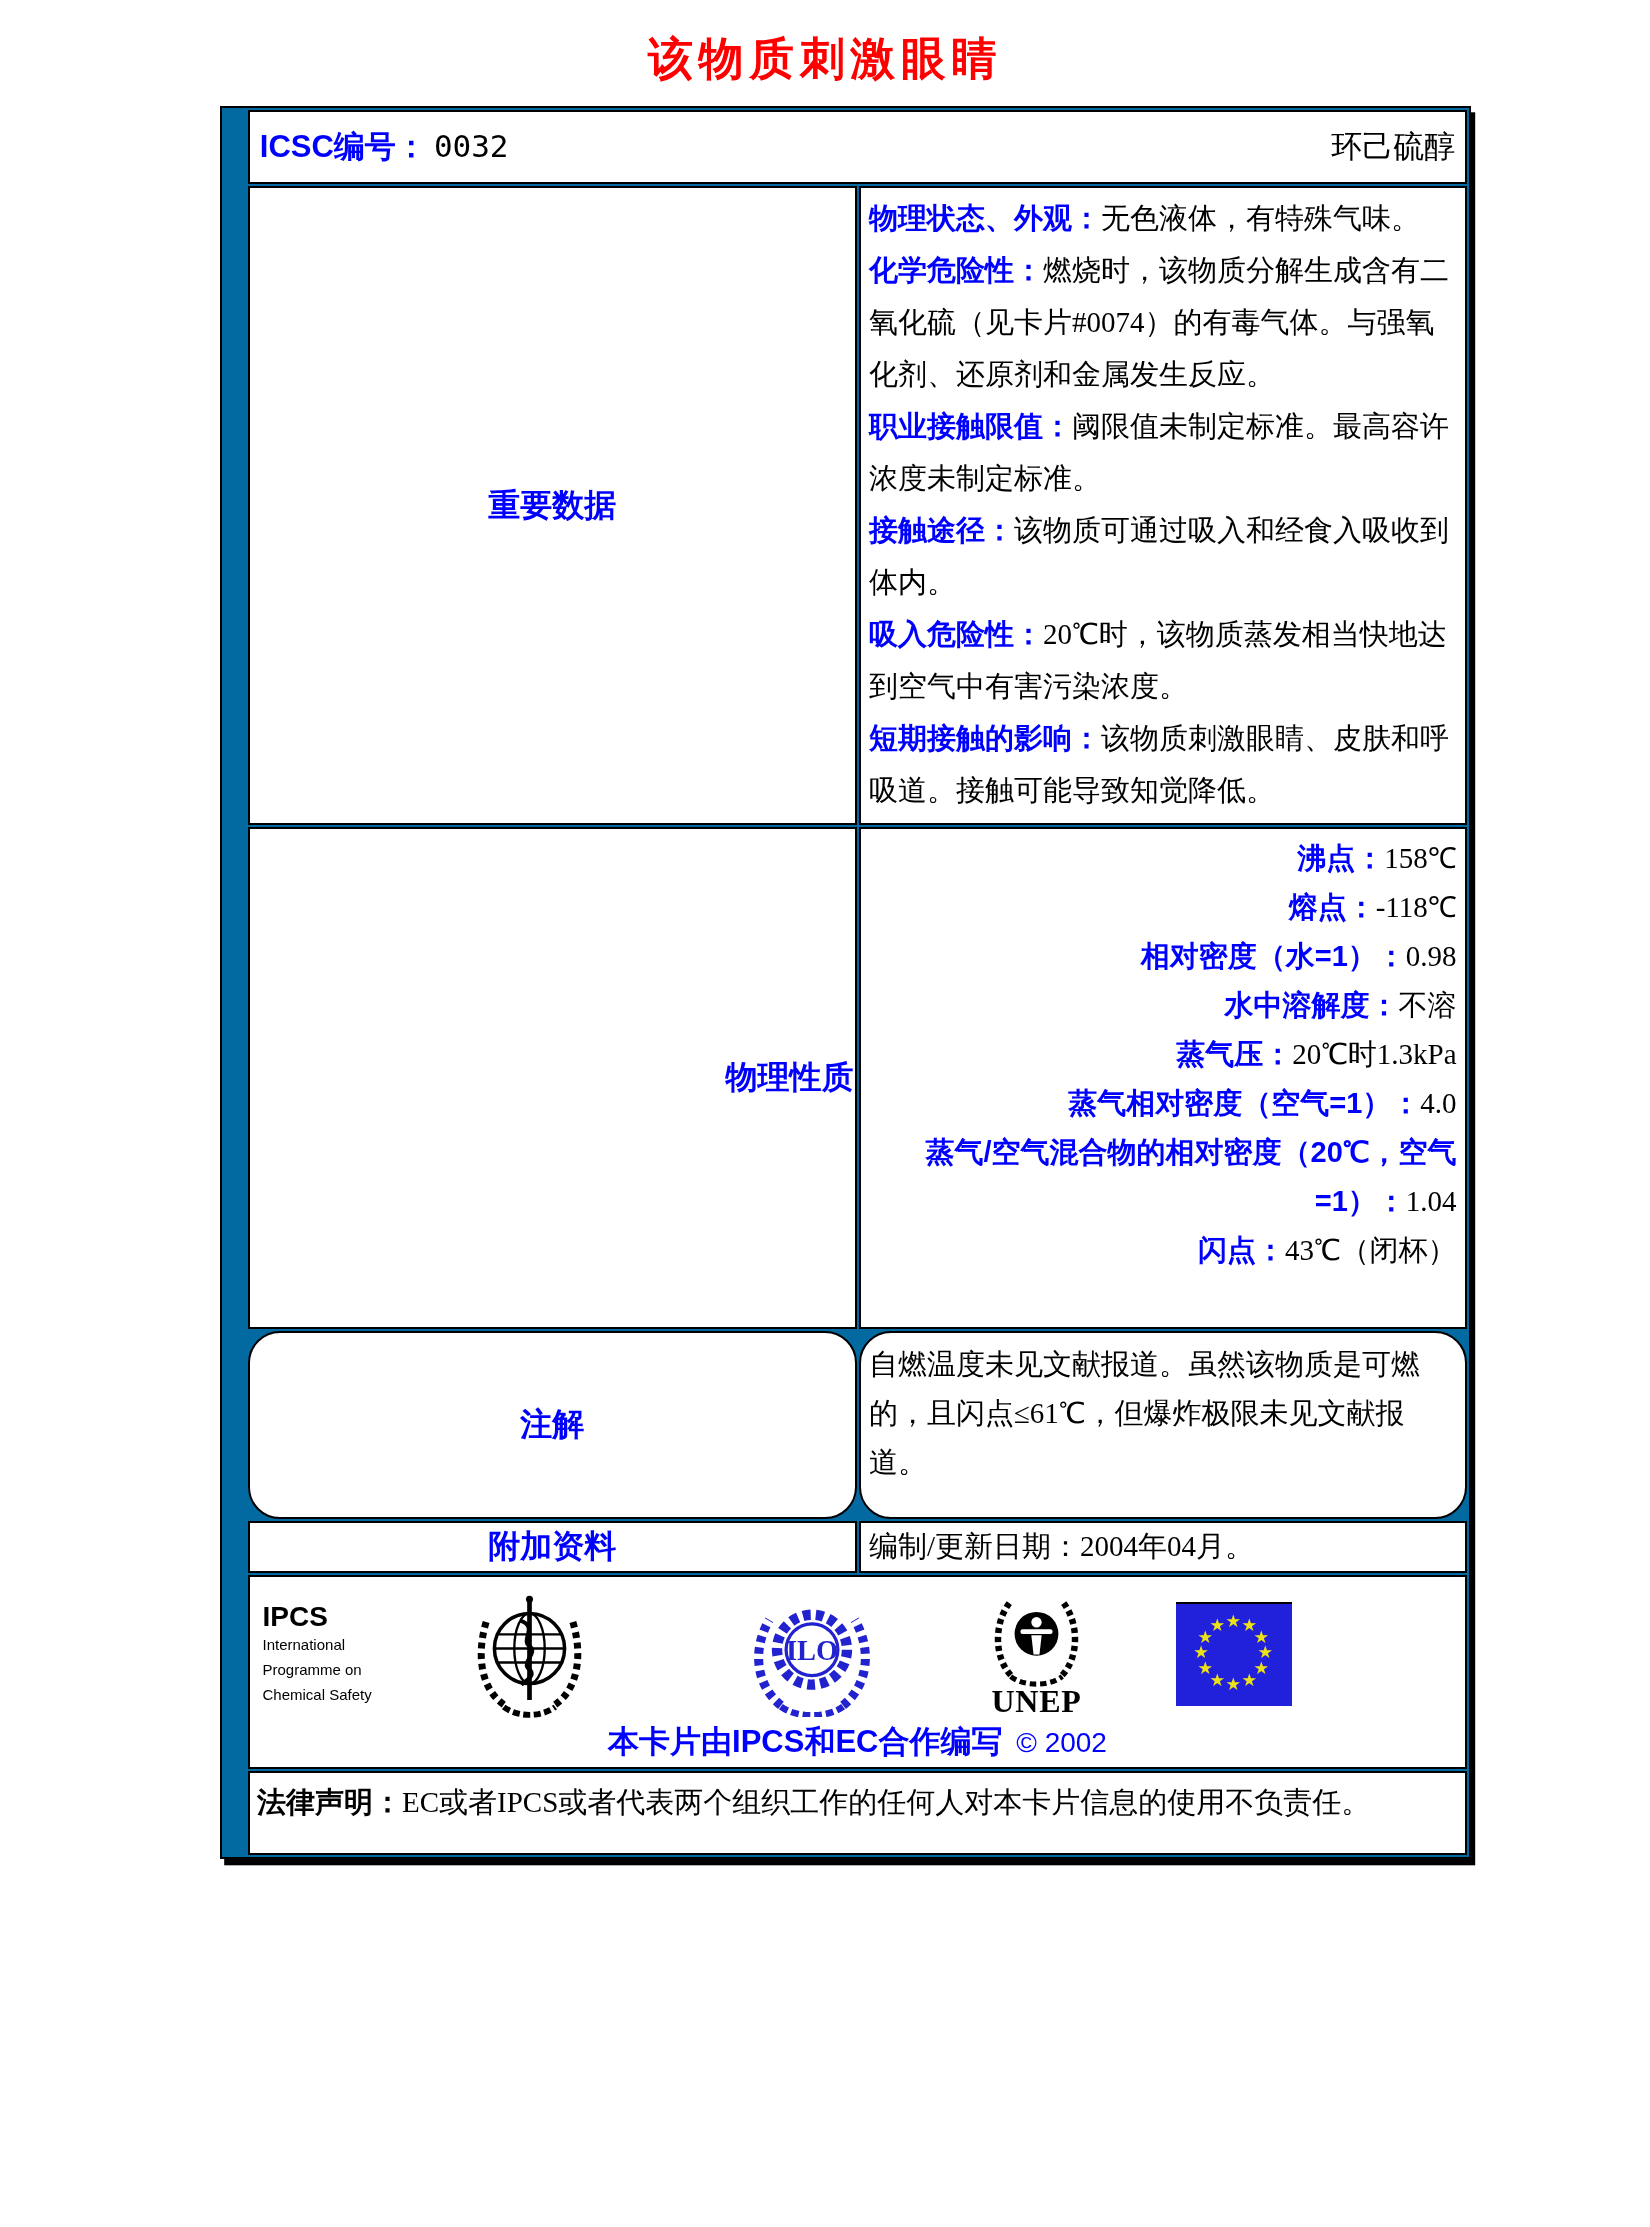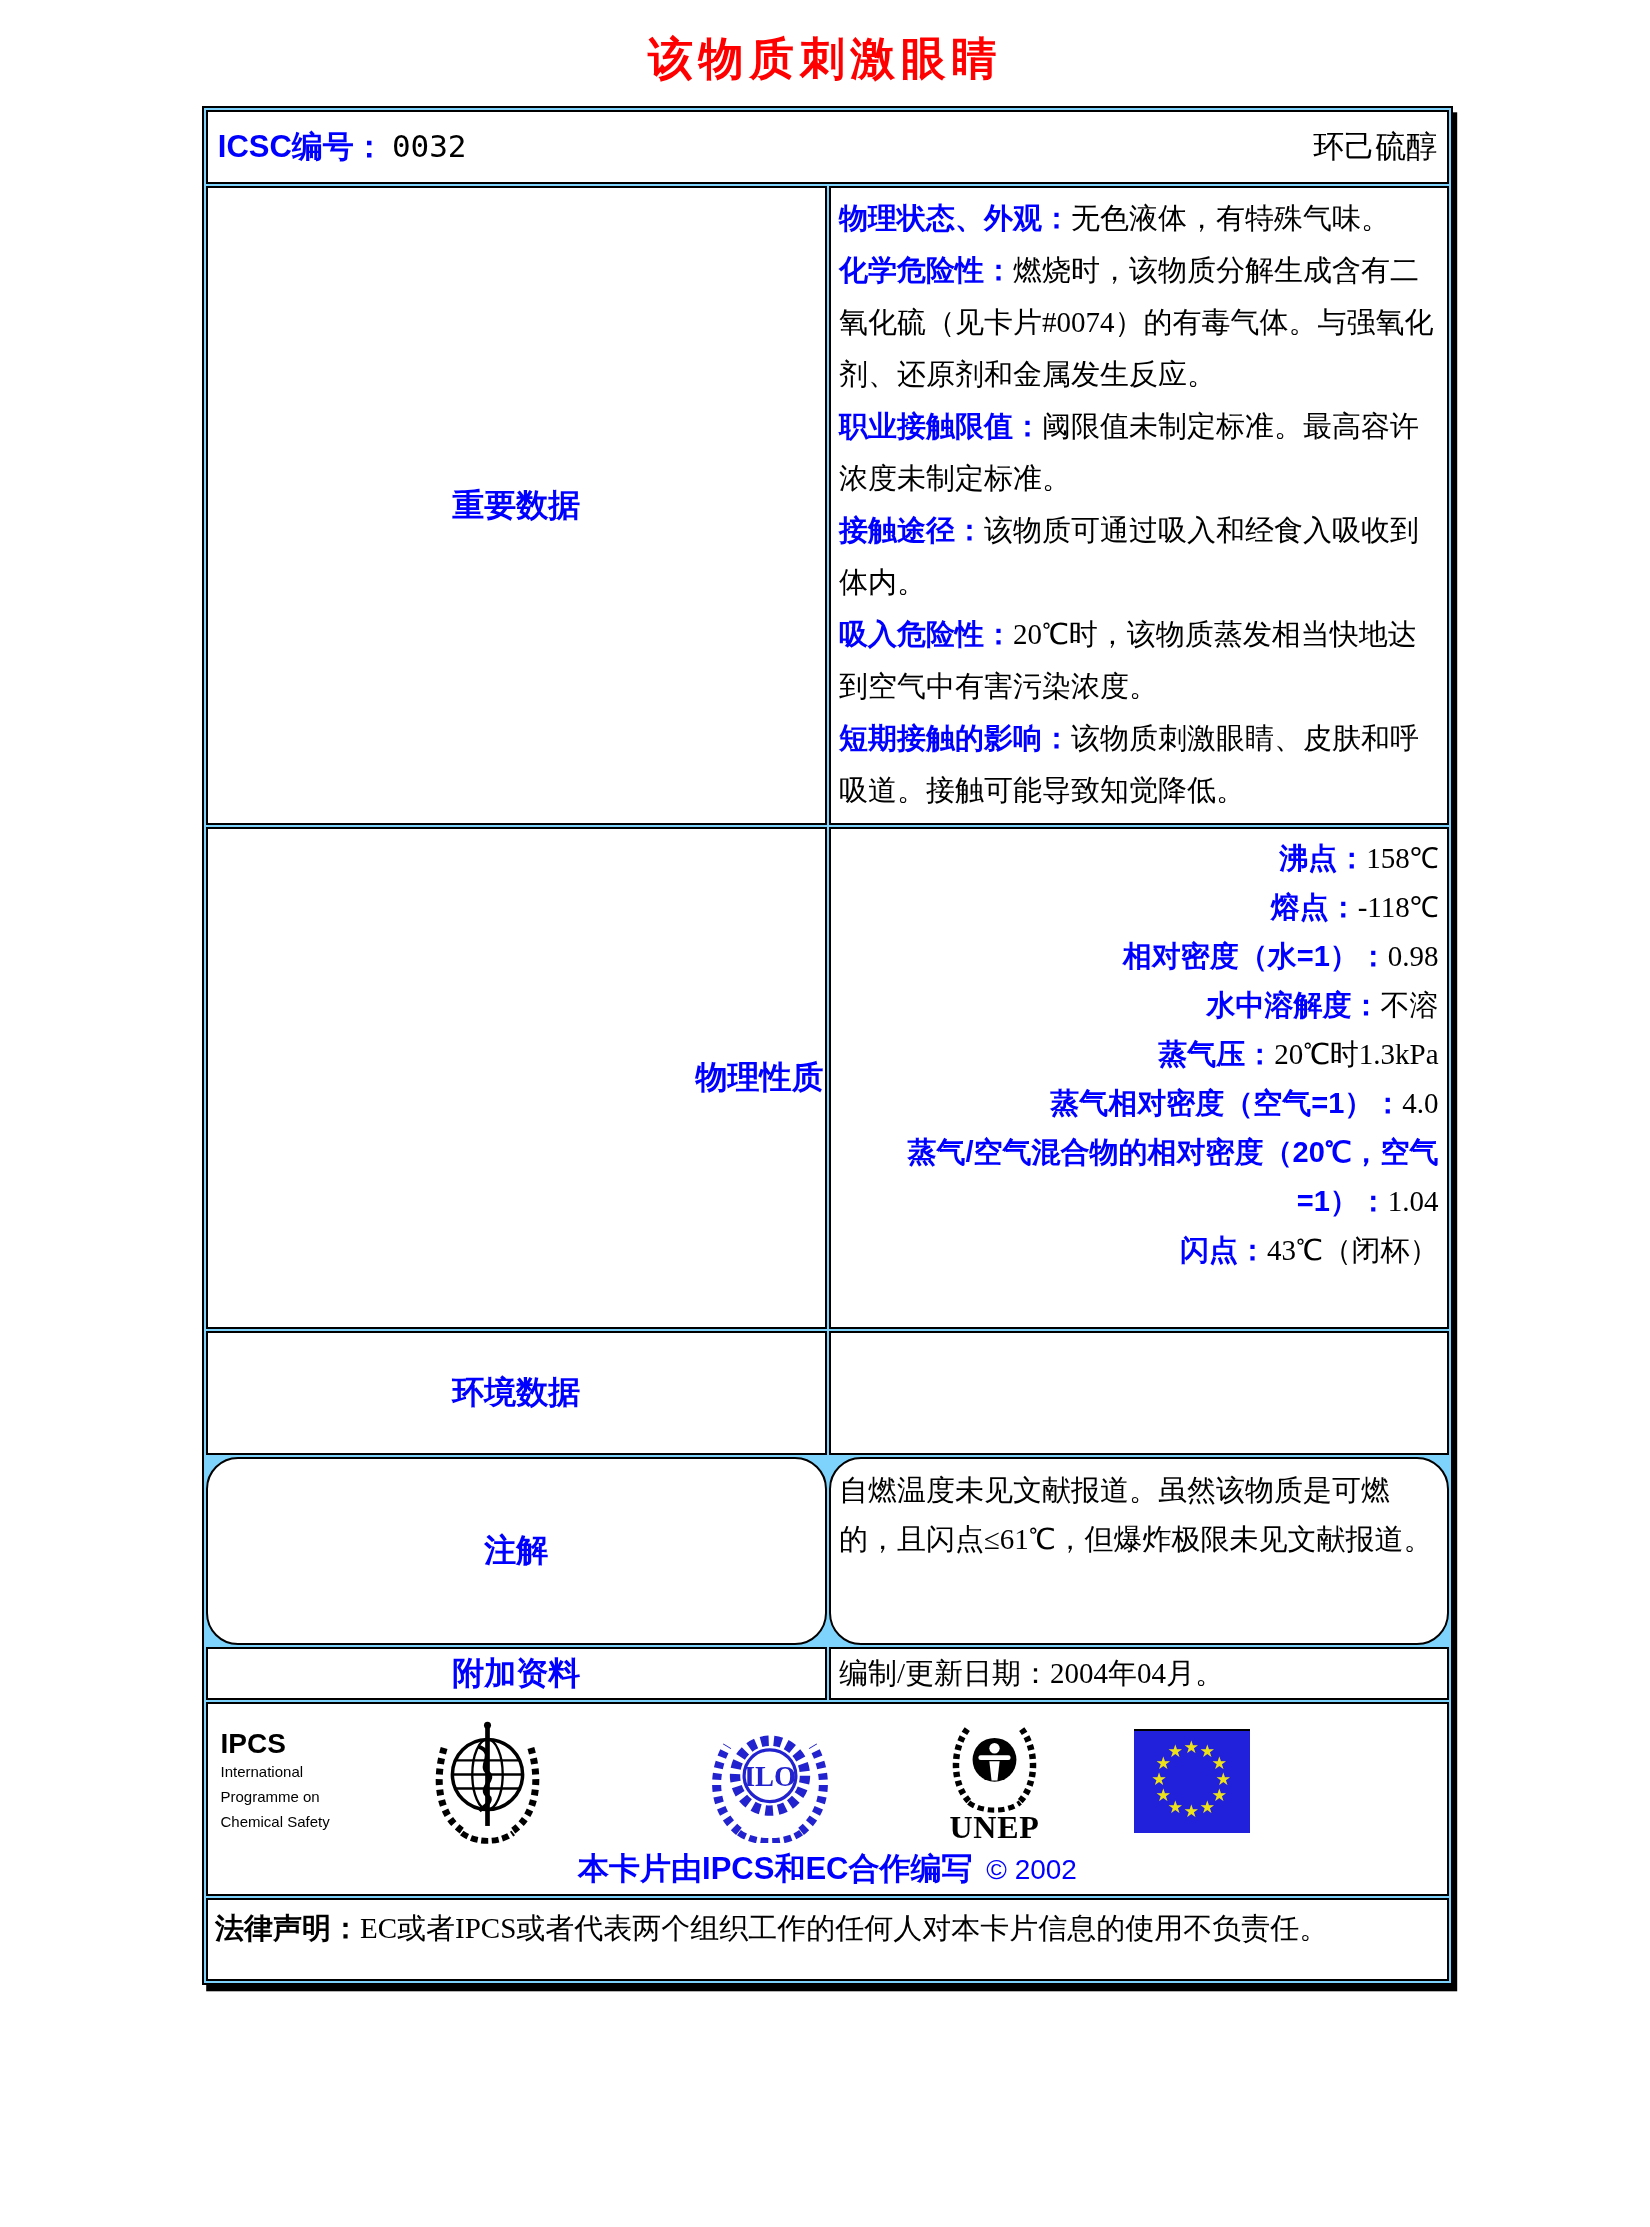--- a/index.html
+++ b/index.html
@@ -10,25 +10,26 @@
   }
   
   #doc-title {
     position:absolute; top:31px; left:0; width:100%;
     text-align:center; color:#FF0000; font-weight:bold;
     font-size:45px; letter-spacing:5.6px; line-height:56px;
     font-family:"Liberation Serif", serif;
   }
   
   table.card {
-    position:absolute; left:202px; top:106px; width:1251px;
+    position:absolute; left:220px; top:106px; width:1251px;
     border-collapse:separate; border-spacing:2.8px;
-    table-layout:fixed; background:#7dd3fc;
+    table-layout:fixed; background:#0369a1;
     border:2.8px solid #000;
     box-shadow:4.2px 6.3px 0 #000;
+    padding-left:24px;
   }
   td { border:2.1px solid #000; background:#fff; overflow:hidden; }
   td.lblcell {
     width:171px; text-align:center; vertical-align:middle;
     color:#0000FF; font-weight:bold; font-size:32px;
     font-family:"Liberation Sans", sans-serif;
   }
   td.cell { vertical-align:top; padding:4.2px 8.4px; font-size:29px; }
   .line { }
   .fl {
@@ -170,24 +171,20 @@
         </div>
         <div class="line">
           <span class="fl">蒸气/空气混合物的相对密度（20℃，空气=1）：</span><span class="fv">1.04</span>
         </div>
         <div class="line">
           <span class="fl">闪点：</span><span class="fv">43℃（闭杯）</span>
         </div>
       </td>
     </tr>
 
-    <tr class="r-env">
-      <td class="lblcell">环境数据</td>
-      <td class="cell"></td>
-    </tr>
 
     <tr class="r-note">
       <td class="lblcell">注解</td>
       <td class="cell">
         <span class="fv">自燃温度未见文献报道。虽然该物质是可燃的，且闪点≤61℃，但爆炸极限未见文献报道。</span>
       </td>
     </tr>
 
     <tr class="r-add">
       <td class="lblcell">附加资料</td>

